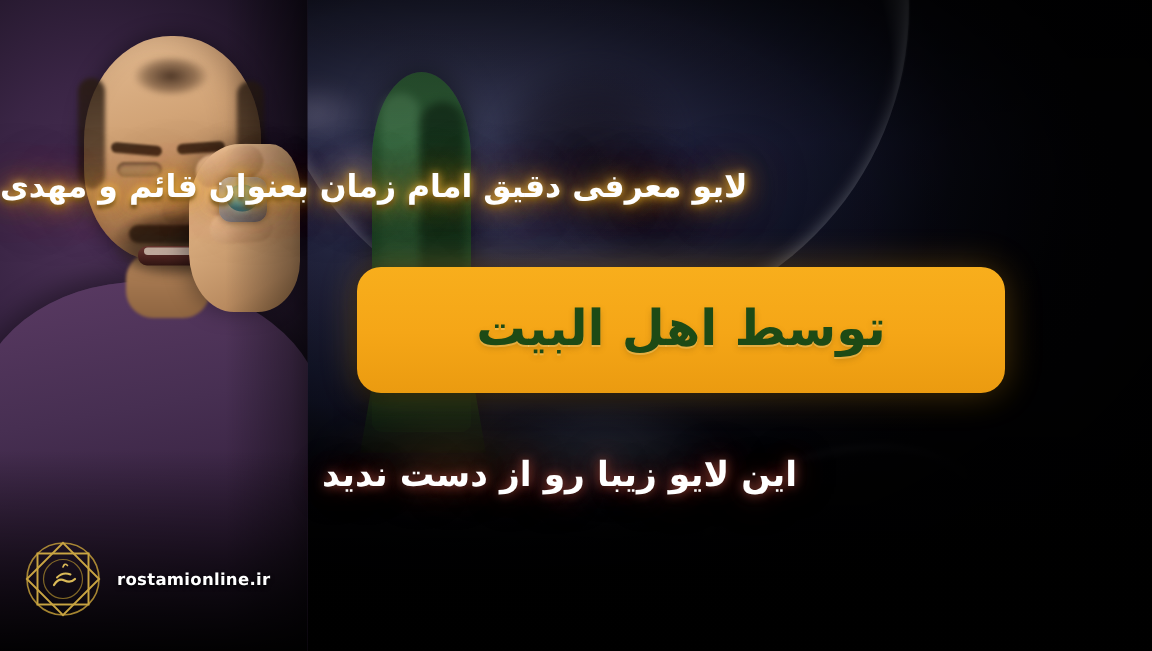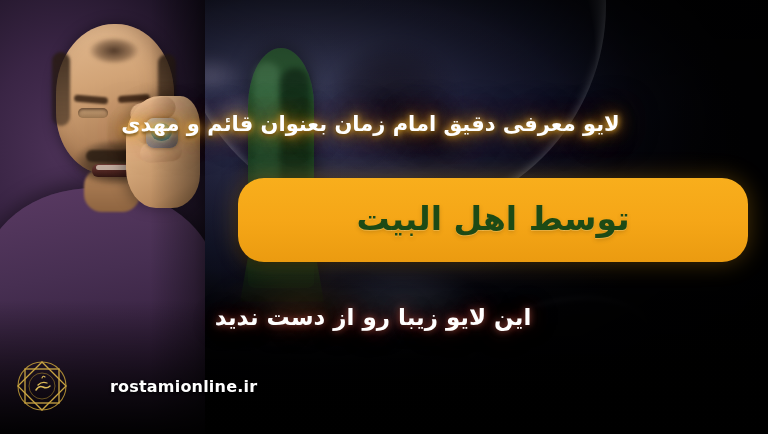--- a/index.html
+++ b/index.html
@@ -371,44 +371,44 @@
     width: 205px; height: 134px;
     background: linear-gradient(180deg, rgba(0,0,0,0) 0%, rgba(0,0,0,0.55) 55%, rgba(0,0,0,0.95) 100%);
   }
 
   
   .headline {
     position: absolute;
     left: 0;
     top: 112px;
     width: 768px;
-    text-align: center;
+    text-align: left;
     direction: rtl;
     font-size: 21px;
     font-weight: bold;
     color: #ffffff;
     letter-spacing: 0.2px;
     text-shadow:
       0 0 6px rgba(255,196,70,0.95),
       0 0 14px rgba(245,160,28,0.85),
       0 0 26px rgba(200,120,10,0.65),
       0 0 40px rgba(140,80,0,0.5),
       0 2px 3px rgba(0,0,0,0.9);
     padding-right: 27px;
     box-sizing: border-box;
   }
 
   .banner {
     position: absolute;
     left: 238px;
     top: 178px;
-    width: 510px;
+    width: 432px;
     height: 84px;
     background: linear-gradient(180deg, #f8ae1c 0%, #f5a617 52%, #eb9b10 100%);
-    border-radius: 26px;
+    border-radius: 16px;
     box-shadow: 0 0 24px rgba(246,168,26,0.30), 0 3px 10px rgba(0,0,0,0.55);
     display: flex;
     align-items: center;
     justify-content: center;
     direction: rtl;
   }
   .banner-text {
     font-size: 33px;
     font-weight: bold;
     color: #1d4a15;
@@ -443,26 +443,25 @@
     position: absolute;
     left: 16px;
     top: 360px;
     display: flex;
     align-items: center;
     gap: 10px;
     direction: ltr;
   }
   .wm-logo { width: 52px; height: 52px; display: block; opacity: 0.95; }
   .wm-text {
-    font-size: 16px;
+    font-size: 11px;
     font-weight: bold;
     color: #ffffff;
     letter-spacing: 0.2px;
     text-shadow: 0 1px 3px rgba(0,0,0,0.9);
-    margin-left: 32px;
   }
 </style>
 </head>
 <body>
 
 <div id="stage">
 
   <div class="bg-art">
     <div class="sky-base"></div>
     <div class="planet"></div>

